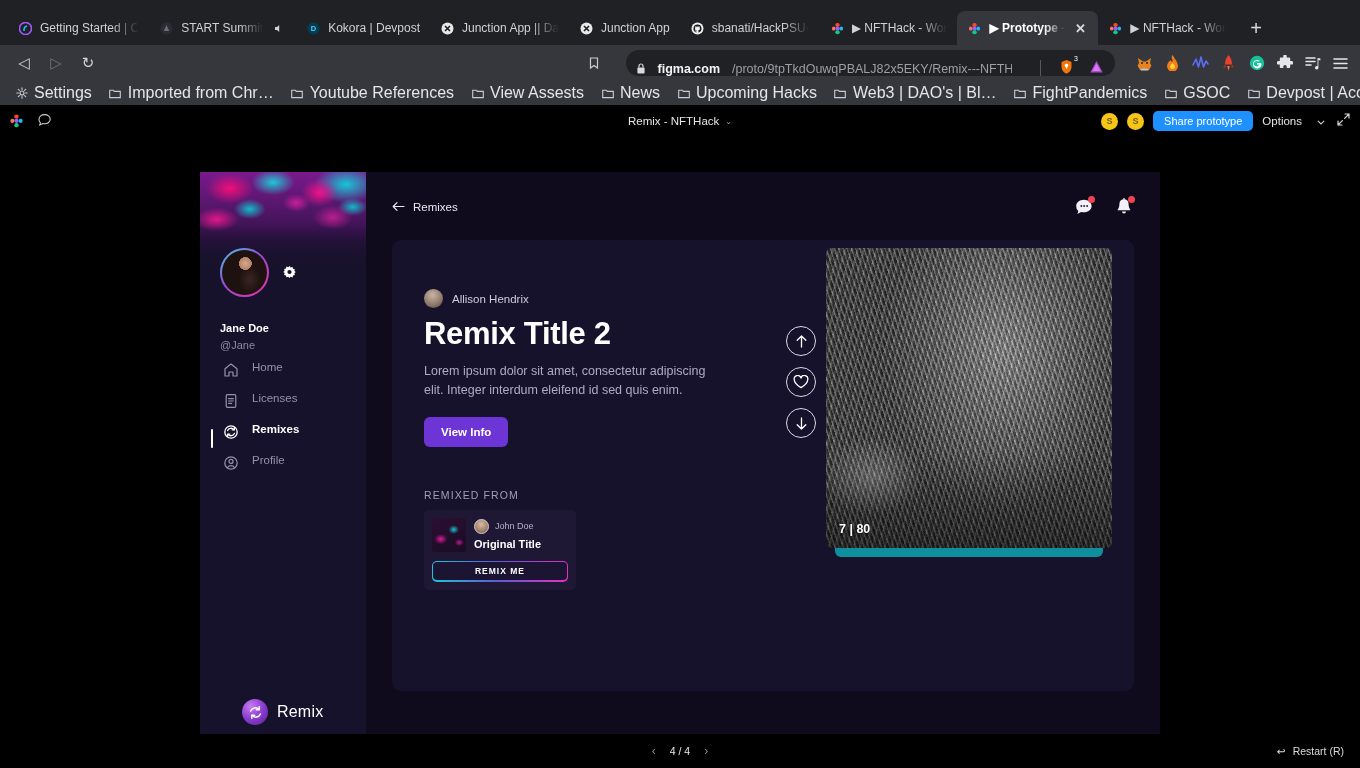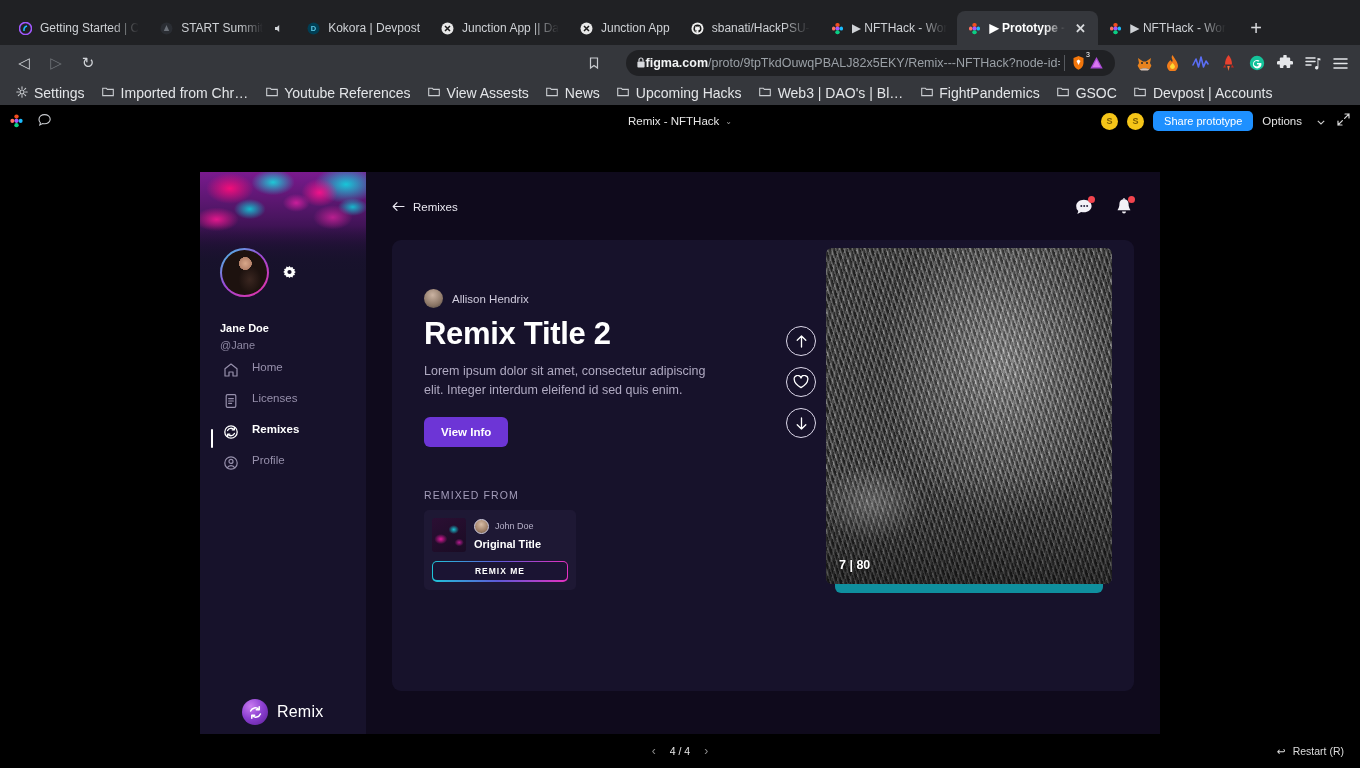--- a/index.html
+++ b/index.html
@@ -38,37 +38,37 @@
                font-size: 13px; color: #d8dadd; }
   .newtab { width: 28px; height: 28px; margin-left: 6px; margin-bottom: 3px;
             color: #d8dadd; font-size: 20px; display: flex; align-items: center; justify-content: center; }
 
   .navbar { height: 36px; display: flex; align-items: center; padding: 0 10px; gap: 4px; }
   .navbtn { width: 28px; height: 28px; display: flex; align-items: center; justify-content: center;
             color: #d0d3d7; font-size: 15px; }
   .navbtn.dim { color: #6e7277; }
   .omnibox {
     flex: 1; height: 26px; background: #202124; border-radius: 13px;
-    display: flex; align-items: center; gap: 0; padding: 0 10px;
+    display: flex; align-items: flex-end; gap: 12px; padding: 0 10px;
     margin: 0 10px 0 14px; max-width: 760px;
     font-size: 12.5px; overflow: hidden;
   }
   .omnibox .lock { font-size: 10px; color: #c8cbcf; }
   .url-host { color: #f1f3f4; font-weight: bold; white-space: nowrap; }
   .url-rest { color: #9aa0a6; white-space: nowrap; overflow: hidden; }
   .omni-divider { width:1px; height:16px; background:#56595e; margin:0 4px; flex:0 0 1px; }
   .omni-icon { width: 18px; height: 18px; flex:0 0 18px; display:flex;align-items:center;justify-content:center; position: relative; }
   .badge-sup { position:absolute; top:-3px; right:-3px; font-size:7px; color:#fff; }
   .ext-bar { display: flex; align-items: center; gap: 9px; padding-left: 6px; }
   .ext { width: 19px; height: 19px; display: flex; align-items: center; justify-content: center; font-size: 14px; }
 
   .bookmarks { height: 24px; display: flex; align-items: center; gap: 3px; padding: 0 8px;
                background: #35373c; }
-  .bm { display: flex; gap: 6px; padding: 2px 7px; border-radius: 4px;
-        color: #e3e5e8; font-size: 14px; white-space: nowrap; }
+  .bm { display: flex; align-items: center; gap: 6px; padding: 2px 7px; border-radius: 4px;
+        color: #e3e5e8; font-size: 16px; white-space: nowrap; }
   .bm .bmico { width: 13px; height: 13px; flex:0 0 13px; display:flex;align-items:center;justify-content:center; font-size:11px; color:#c9ccd0;}
 
   
   .figmabar { height: 32px; background: #000; display: flex; align-items: center;
               padding: 0 10px; position: relative; }
   .fig-left { display: flex; align-items: center; gap: 14px; }
   .fig-logo { width: 14px; height: 14px; position: relative; }
   .fig-comment { color: #c9ccd0; font-size: 13px; }
   .fig-center { position: absolute; left: 0; right: 0; display: flex; justify-content: center;
                 align-items: center; gap: 6px; pointer-events: none; }
@@ -178,21 +178,21 @@
     background: radial-gradient(circle at 48% 34%, #d8bda6 0%, #9c7c63 64%, #4b443f 100%); }
   .rf-uname { color: #b6b0c8; font-size: 9px; }
   .rf-title { color: #fff; font-size: 11px; font-weight: bold; margin-top: 5px; }
   .remix-btn { margin-top: 9px; height: 21px; border-radius: 5px; padding: 1.4px;
                background: linear-gradient(90deg, #1fc5d8 0%, #5e5ad8 48%, #e62fc0 100%); }
   .remix-btn-in { width: 100%; height: 100%; border-radius: 4px; background: #1b1433;
                   display: flex; align-items: center; justify-content: center;
                   color: #fff; font-size: 8.5px; font-weight: bold; letter-spacing: 1px; }
 
   .art-wrap { position: absolute; right: 22px; top: 8px; width: 286px; }
-  .art { width: 286px; height: 336px; border-radius: 6px; overflow: hidden; position: relative;
+  .art { width: 286px; height: 300px; border-radius: 6px; overflow: hidden; position: relative;
     background:
       repeating-linear-gradient(72deg, rgba(255,255,255,.20) 0px, rgba(255,255,255,.20) 1px, rgba(0,0,0,.20) 2px, rgba(0,0,0,.22) 4px),
       repeating-linear-gradient(106deg, rgba(255,255,255,.16) 0px, rgba(255,255,255,.16) 1px, rgba(0,0,0,.18) 3px, rgba(0,0,0,.20) 6px),
       repeating-linear-gradient(48deg, rgba(255,255,255,.10) 0px, rgba(255,255,255,.10) 2px, rgba(0,0,0,.12) 4px, rgba(0,0,0,.14) 7px),
       radial-gradient(ellipse 120px 160px at 62% 34%, #9d9d9d 0%, #636363 58%, #3a3a3a 100%),
       radial-gradient(ellipse 90px 110px at 18% 72%, #8a8a8a 0%, #4e4e4e 70%, rgba(0,0,0,0) 78%),
       linear-gradient(150deg, #787878 0%, #4c4c4c 46%, #2e2e2e 100%); }
   .art::after { content:""; position:absolute; inset:0;
     background: radial-gradient(ellipse 70px 52px at 16% 76%, rgba(255,255,255,.22) 0%, rgba(255,255,255,0) 74%),
                 linear-gradient(180deg, rgba(0,0,0,0) 68%, rgba(0,0,0,.42) 100%); }

